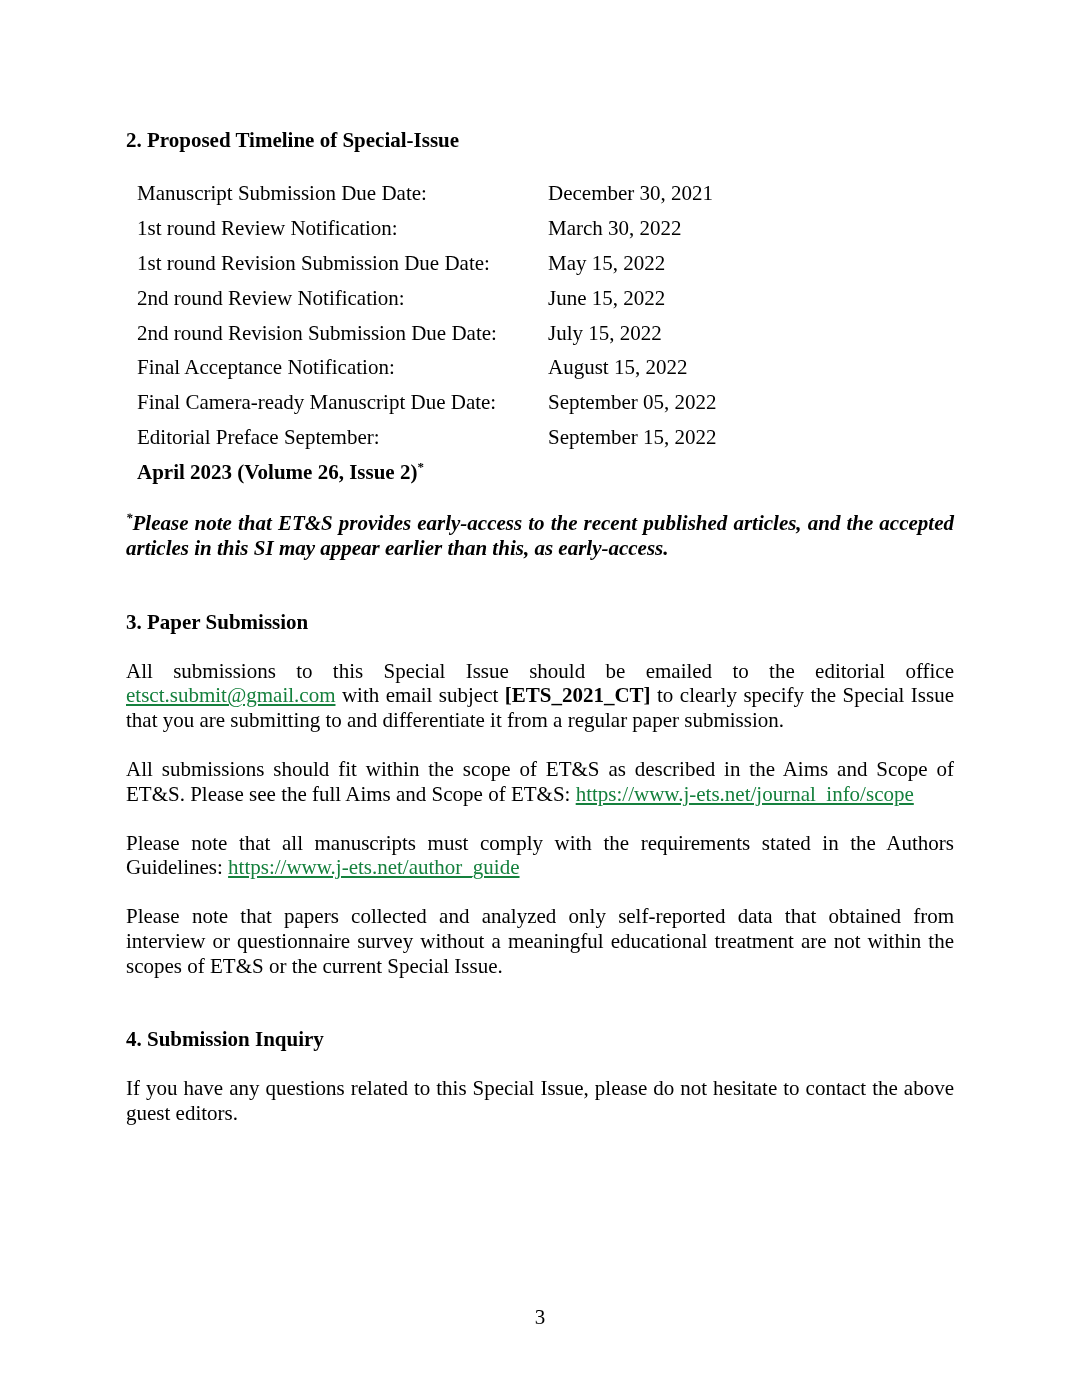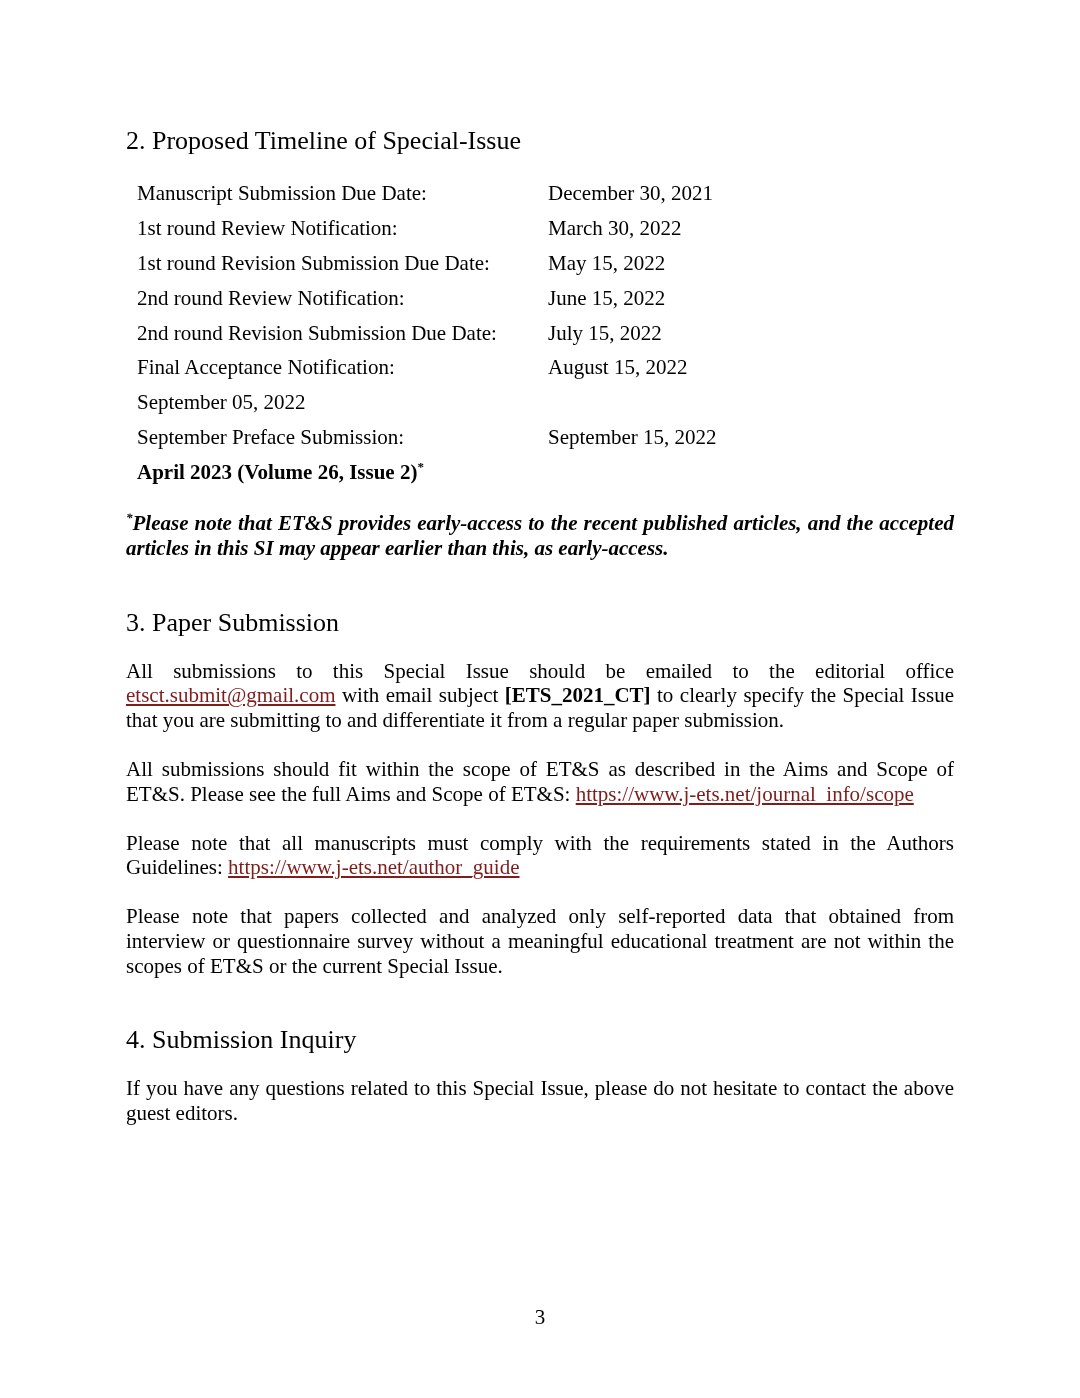--- a/index.html
+++ b/index.html
@@ -23,22 +23,22 @@
   }
   .content {
     position: absolute;
     left: 126px;
     top: 128px;
     width: 828px;
     font-size: 21px;
     line-height: 24.8px;
   }
   .heading {
-    font-weight: normal;
-    font-size: 26px;
+    font-weight: bold;
+    font-size: 21px;
     line-height: 25px;
   }
   .timeline {
     margin-top: 28px;
     padding-left: 11px;
   }
   .t-row {
     display: flex;
     line-height: 24.8px;
     margin-bottom: 10.1px;
@@ -61,21 +61,21 @@
     text-align: justify;
   }
   .section-gap {
     margin-top: 49px;
   }
   .para {
     margin-top: 24px;
     text-align: justify;
   }
   a.link {
-    color: #7f1d1d;
+    color: #15803d;
     text-decoration: underline;
     cursor: pointer;
   }
   .page-number {
     position: absolute;
     top: 1305px;
     left: 0;
     width: 100%;
     text-align: center;
     font-size: 21px;
@@ -108,24 +108,25 @@
         </div>
       <div class="t-row">
           <span class="t-label">2nd round Revision Submission Due Date:</span>
           <span class="t-value">July 15, 2022</span>
         </div>
       <div class="t-row">
           <span class="t-label">Final Acceptance Notification:</span>
           <span class="t-value">August 15, 2022</span>
         </div>
       <div class="t-row">
+          <span class="t-label">Final Camera-ready Manuscript Due Date:</span>
           <span class="t-value">September 05, 2022</span>
         </div>
       <div class="t-row">
-          <span class="t-label">September Preface Submission:</span>
+          <span class="t-label">Editorial Preface September:</span>
           <span class="t-value">September 15, 2022</span>
         </div>
       <div class="t-row">
           <span class="t-value bold"><span>April 2023 (Volume 26, Issue 2)</span><sup class="mark">*</sup></span>
         </div>
     </div>
 
     <div class="footnote"><sup class="mark">*</sup><span>Please note that ET&amp;S provides early-access to the recent published articles, and the accepted articles in this SI may appear earlier than this, as early-access.</span></div>
 
     <div class="heading section-gap">3. Paper Submission</div>

